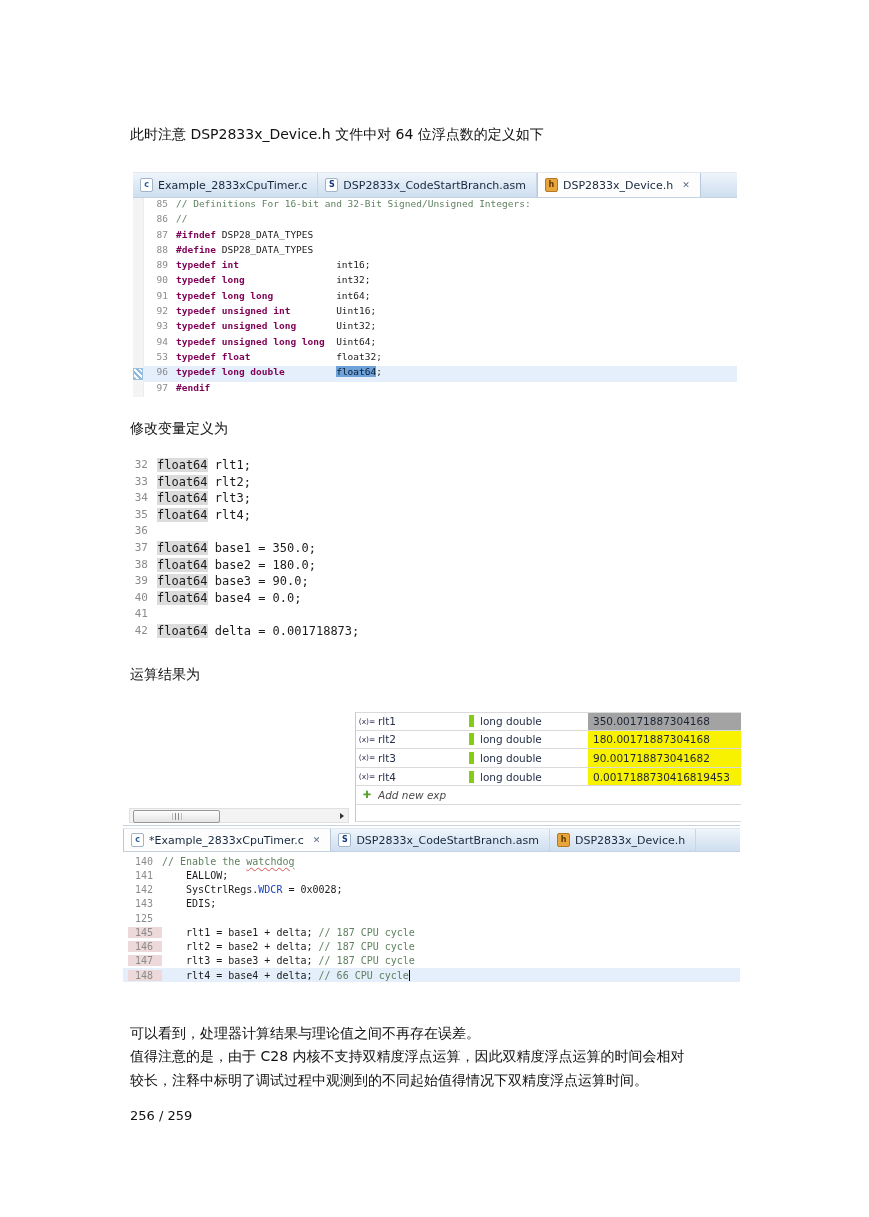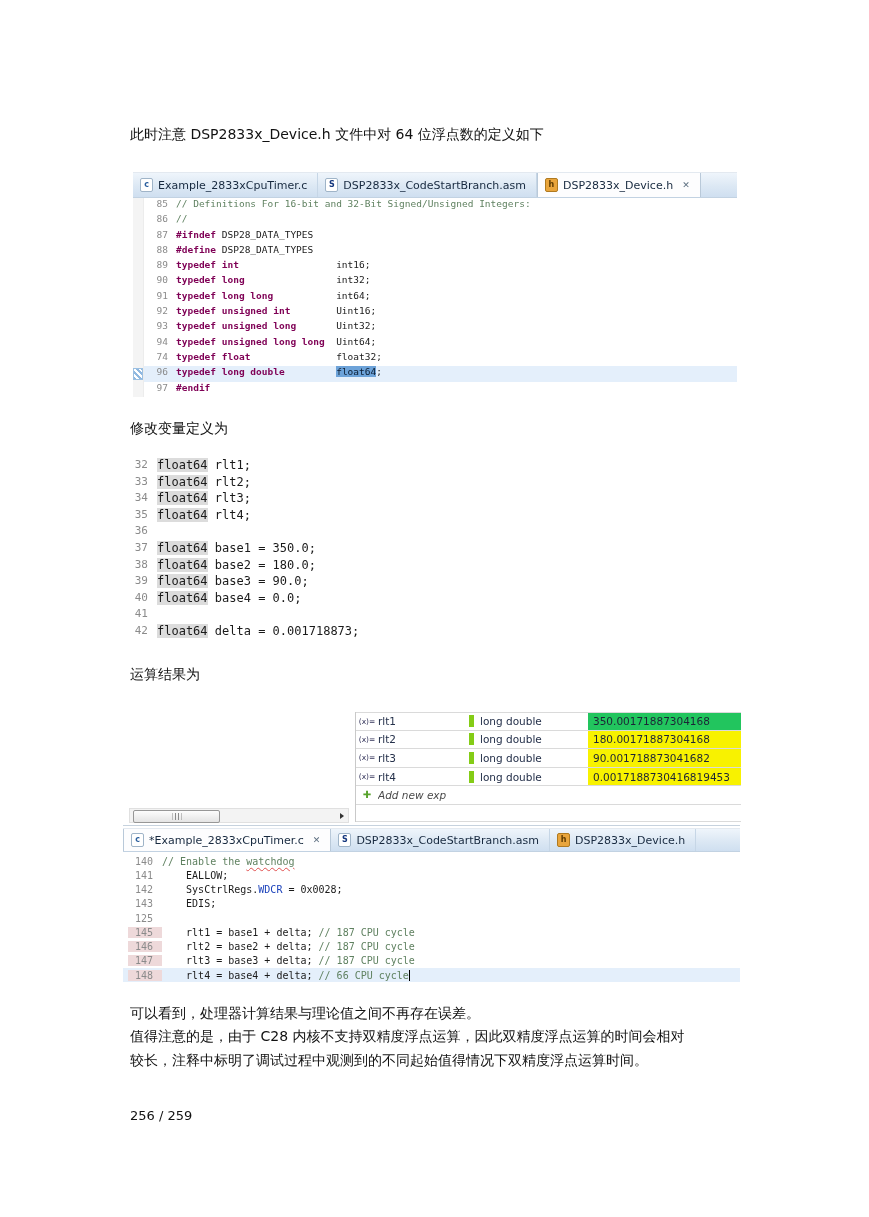--- a/index.html
+++ b/index.html
@@ -72,21 +72,21 @@
   .hscroll{position:absolute;height:15px;background:#f3f3f3;border:1px solid #e0e0e0;
            box-sizing:border-box;}
   .hthumb{position:absolute;left:3px;top:1px;width:85px;height:11px;border:1px solid #979797;
           border-radius:2px;background:linear-gradient(180deg,#fdfdfd,#e4e4e4);}
   .hgrip{position:absolute;left:50%;top:2px;width:9px;height:7px;transform:translateX(-50%);
          background:repeating-linear-gradient(90deg,#8a8a8a 0 1px,transparent 1px 3px);}
   .harrow{position:absolute;right:4px;top:4px;width:0;height:0;
           border-top:3.5px solid transparent;border-bottom:3.5px solid transparent;
           border-left:4px solid #333;}
   .updivider{position:absolute;left:0;right:0;height:1px;background:#c6d2de;}
-  .concl{position:absolute;font-size:14px;color:#111;line-height:23.4px;white-space:nowrap;}
+  .concl{position:absolute;font-size:14px;color:#111;line-height:23.4px;white-space:nowrap;margin-top:20px;}
   .pagenum{position:absolute;font-size:13px;color:#111;}
 </style>
 </head>
 <body>
 
 <div class="page">
 
   <div class="para" style="left:130px;top:126px;">此时注意 DSP2833x_Device.h 文件中对 64 位浮点数的定义如下</div>
 
   <div class="shot" style="left:133px;top:172px;width:604px;height:226px;">
@@ -109,21 +109,21 @@
         <div class="cl"><span class="ruler"></span><span class="ln">85</span><span class="ct"><span class="sg-c">// Definitions For 16-bit and 32-Bit Signed/Unsigned Integers:</span></span></div>
         <div class="cl"><span class="ruler"></span><span class="ln">86</span><span class="ct"><span class="sg-c">//</span></span></div>
         <div class="cl"><span class="ruler"></span><span class="ln">87</span><span class="ct"><span class="sg-k">#ifndef</span><span class="sg-p"> DSP28_DATA_TYPES</span></span></div>
         <div class="cl"><span class="ruler"></span><span class="ln">88</span><span class="ct"><span class="sg-k">#define</span><span class="sg-p"> DSP28_DATA_TYPES</span></span></div>
         <div class="cl"><span class="ruler"></span><span class="ln">89</span><span class="ct"><span class="sg-k">typedef int</span><span class="sg-p">                 int16;</span></span></div>
         <div class="cl"><span class="ruler"></span><span class="ln">90</span><span class="ct"><span class="sg-k">typedef long</span><span class="sg-p">                int32;</span></span></div>
         <div class="cl"><span class="ruler"></span><span class="ln">91</span><span class="ct"><span class="sg-k">typedef long long</span><span class="sg-p">           int64;</span></span></div>
         <div class="cl"><span class="ruler"></span><span class="ln">92</span><span class="ct"><span class="sg-k">typedef unsigned int</span><span class="sg-p">        Uint16;</span></span></div>
         <div class="cl"><span class="ruler"></span><span class="ln">93</span><span class="ct"><span class="sg-k">typedef unsigned long</span><span class="sg-p">       Uint32;</span></span></div>
         <div class="cl"><span class="ruler"></span><span class="ln">94</span><span class="ct"><span class="sg-k">typedef unsigned long long</span><span class="sg-p">  Uint64;</span></span></div>
-        <div class="cl"><span class="ruler"></span><span class="ln">74</span><span class="ct"><span class="sg-k">typedef float</span><span class="sg-p">               float32;</span></span></div>
+        <div class="cl"><span class="ruler"></span><span class="ln">53</span><span class="ct"><span class="sg-k">typedef float</span><span class="sg-p">               float32;</span></span></div>
         <div class="cl hl"><span class="ruler marker"></span><span class="ln">96</span><span class="ct"><span class="sg-k">typedef long double</span><span class="sg-p">         </span><span class="sg-s">float64</span><span class="sg-p">;</span></span></div>
         <div class="cl"><span class="ruler"></span><span class="ln">97</span><span class="ct"><span class="sg-k">#endif</span></span></div>
       </div>
   </div>
 
   <div class="cap" style="left:130px;top:420px;">修改变量定义为</div>
 
   <div class="shot" style="left:128px;top:458px;width:330px;height:185px;">
     <div class="codearea e2" style="top:0;bottom:0;">
         <div class="cl"><span class="ln">32</span><span class="ct"><span class="sg-o">float64</span><span class="sg-p"> rlt1;</span></span></div>
@@ -142,21 +142,21 @@
 
   <div class="cap" style="left:130px;top:666px;">运算结果为</div>
 
   <div class="shot" style="left:123px;top:705px;width:617px;height:281px;">
 
     <div class="watch" style="left:232px;top:7px;width:385px;">
         <div class="wrow">
           <span class="wicon">(x)=</span>
           <span class="wname">rlt1</span>
           <span class="wtype">long double</span>
-          <span class="wval" style="background: #22c55e; text-align: right;">350.00171887304168</span>
+          <span class="wval" style="background: #a3a3a3; text-align: right;">350.00171887304168</span>
         </div>
         <div class="wrow">
           <span class="wicon">(x)=</span>
           <span class="wname">rlt2</span>
           <span class="wtype">long double</span>
           <span class="wval" style="background: rgb(248, 242, 0);">180.00171887304168</span>
         </div>
         <div class="wrow">
           <span class="wicon">(x)=</span>
           <span class="wname">rlt3</span>

